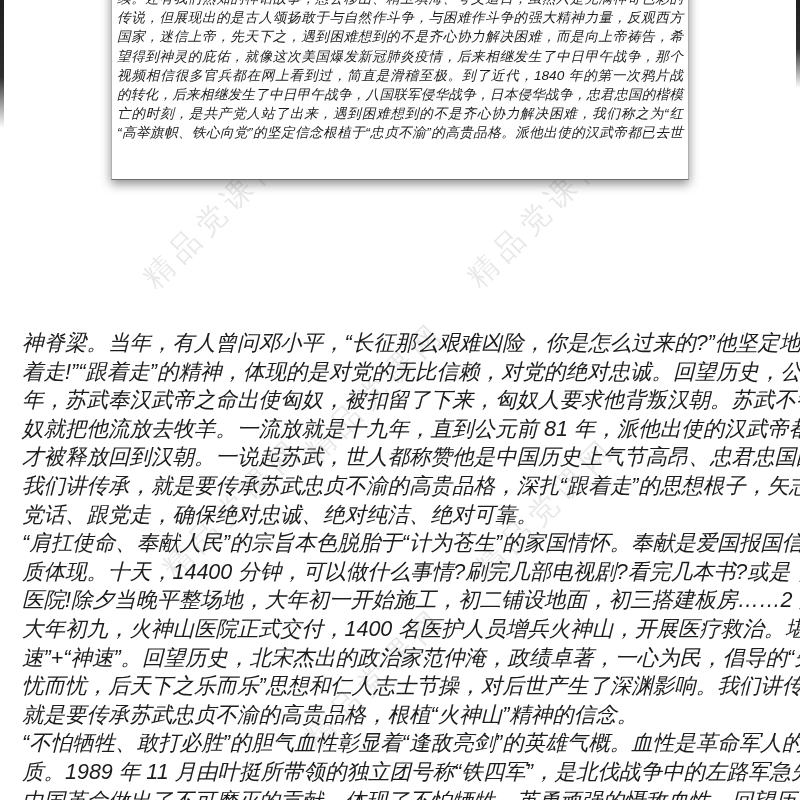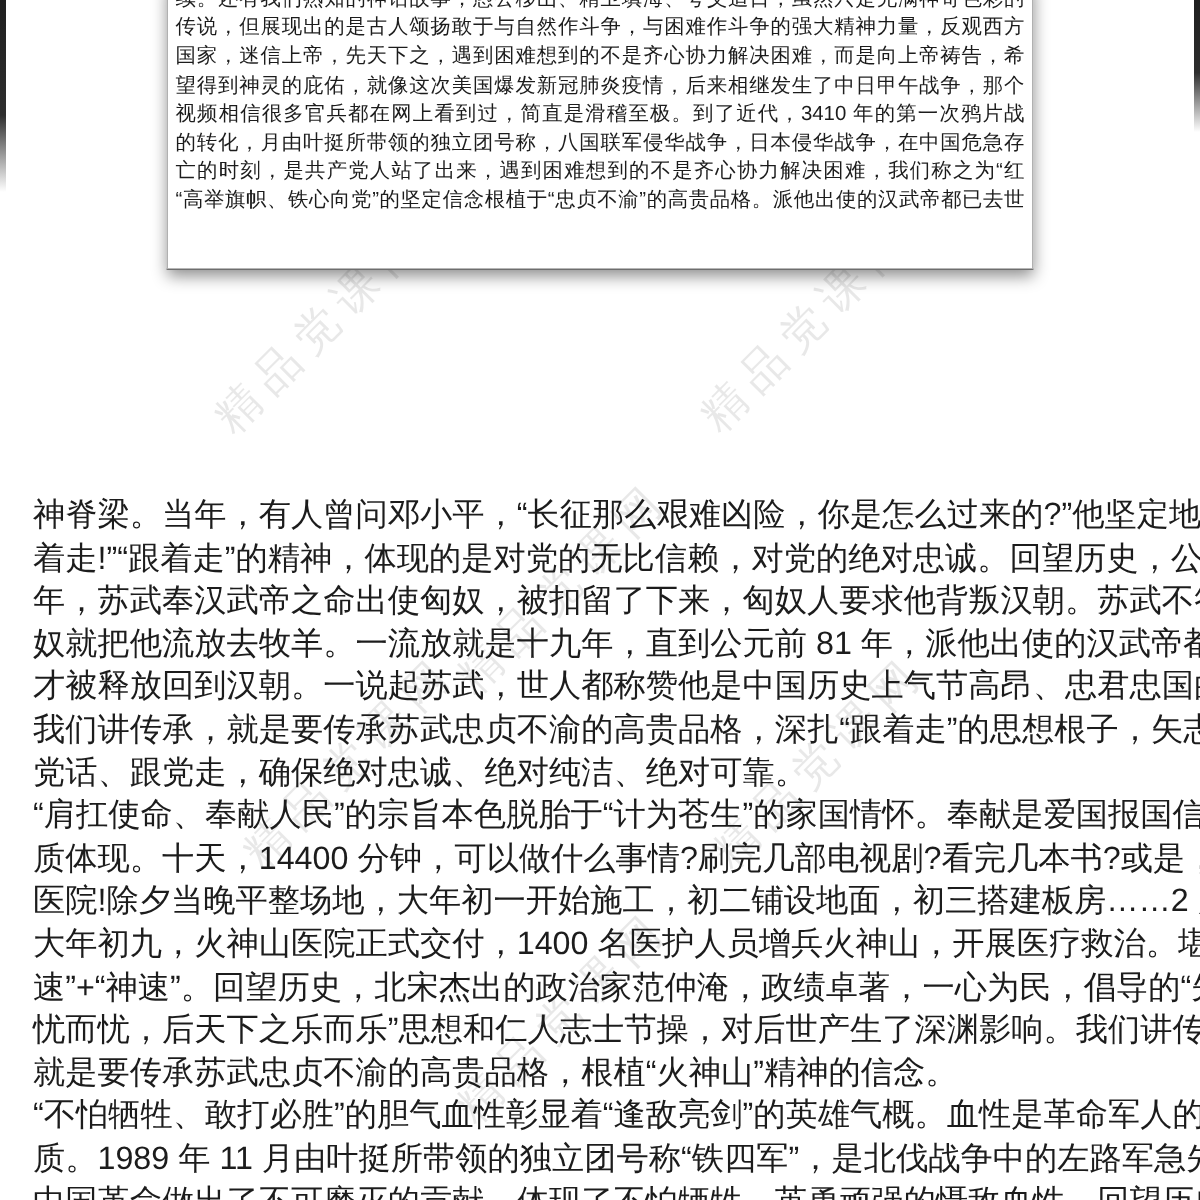--- a/index.html
+++ b/index.html
@@ -59,20 +59,21 @@
     box-sizing: border-box;
     padding: 0 5px;
     overflow: hidden;
     z-index: 2;
   }
   .line {
     color: #1c1c1c;
     text-align: justify;
     text-align-last: justify;
     white-space: nowrap;
+    font-style: italic;
   }
   .line.end { text-align-last: left; }
   .p1line {
     font-size: 13.6px;
     line-height: 19.2px;
   }
   
   .p2text {
     position: absolute;
     left: 0;
@@ -103,22 +104,22 @@
       <span class="wm" style="left: 546px; top: 508px;">精品党课网</span>
       <span class="wm" style="left: 375px; top: 678px;">精品党课网</span>
     </div>
 
   <div class="page1">
     <div class="p1text">
         <div class="line p1line">续。还有我们熟知的神话故事，愚公移山、精卫填海、夸父追日，虽然只是充满神奇色彩的</div>
         <div class="line p1line">传说，但展现出的是古人颂扬敢于与自然作斗争，与困难作斗争的强大精神力量，反观西方</div>
         <div class="line p1line">国家，迷信上帝，先天下之，遇到困难想到的不是齐心协力解决困难，而是向上帝祷告，希</div>
         <div class="line p1line">望得到神灵的庇佑，就像这次美国爆发新冠肺炎疫情，后来相继发生了中日甲午战争，那个</div>
-        <div class="line p1line">视频相信很多官兵都在网上看到过，简直是滑稽至极。到了近代，3410 年的第一次鸦片战</div>
-        <div class="line p1line">的转化，月由叶挺所带领的独立团号称，八国联军侵华战争，日本侵华战争，在中国危急存</div>
+        <div class="line p1line">视频相信很多官兵都在网上看到过，简直是滑稽至极。到了近代，1840 年的第一次鸦片战</div>
+        <div class="line p1line">的转化，后来相继发生了中日甲午战争，八国联军侵华战争，日本侵华战争，忠君忠国的楷模</div>
         <div class="line p1line">亡的时刻，是共产党人站了出来，遇到困难想到的不是齐心协力解决困难，我们称之为“红</div>
         <div class="line p1line">“高举旗帜、铁心向党”的坚定信念根植于“忠贞不渝”的高贵品格。派他出使的汉武帝都已去世</div>
       </div>
   </div>
 
   <div class="p2text">
       <div class="line p2line">神脊梁。当年，有人曾问邓小平，“长征那么艰难凶险，你是怎么过来的?”他坚定地说：“跟</div>
       <div class="line p2line">着走!”“跟着走”的精神，体现的是对党的无比信赖，对党的绝对忠诚。回望历史，公元前 100</div>
       <div class="line p2line">年，苏武奉汉武帝之命出使匈奴，被扣留了下来，匈奴人要求他背叛汉朝。苏武不答应，匈</div>
       <div class="line p2line">奴就把他流放去牧羊。一流放就是十九年，直到公元前 81 年，派他出使的汉武帝都已去世，</div>

